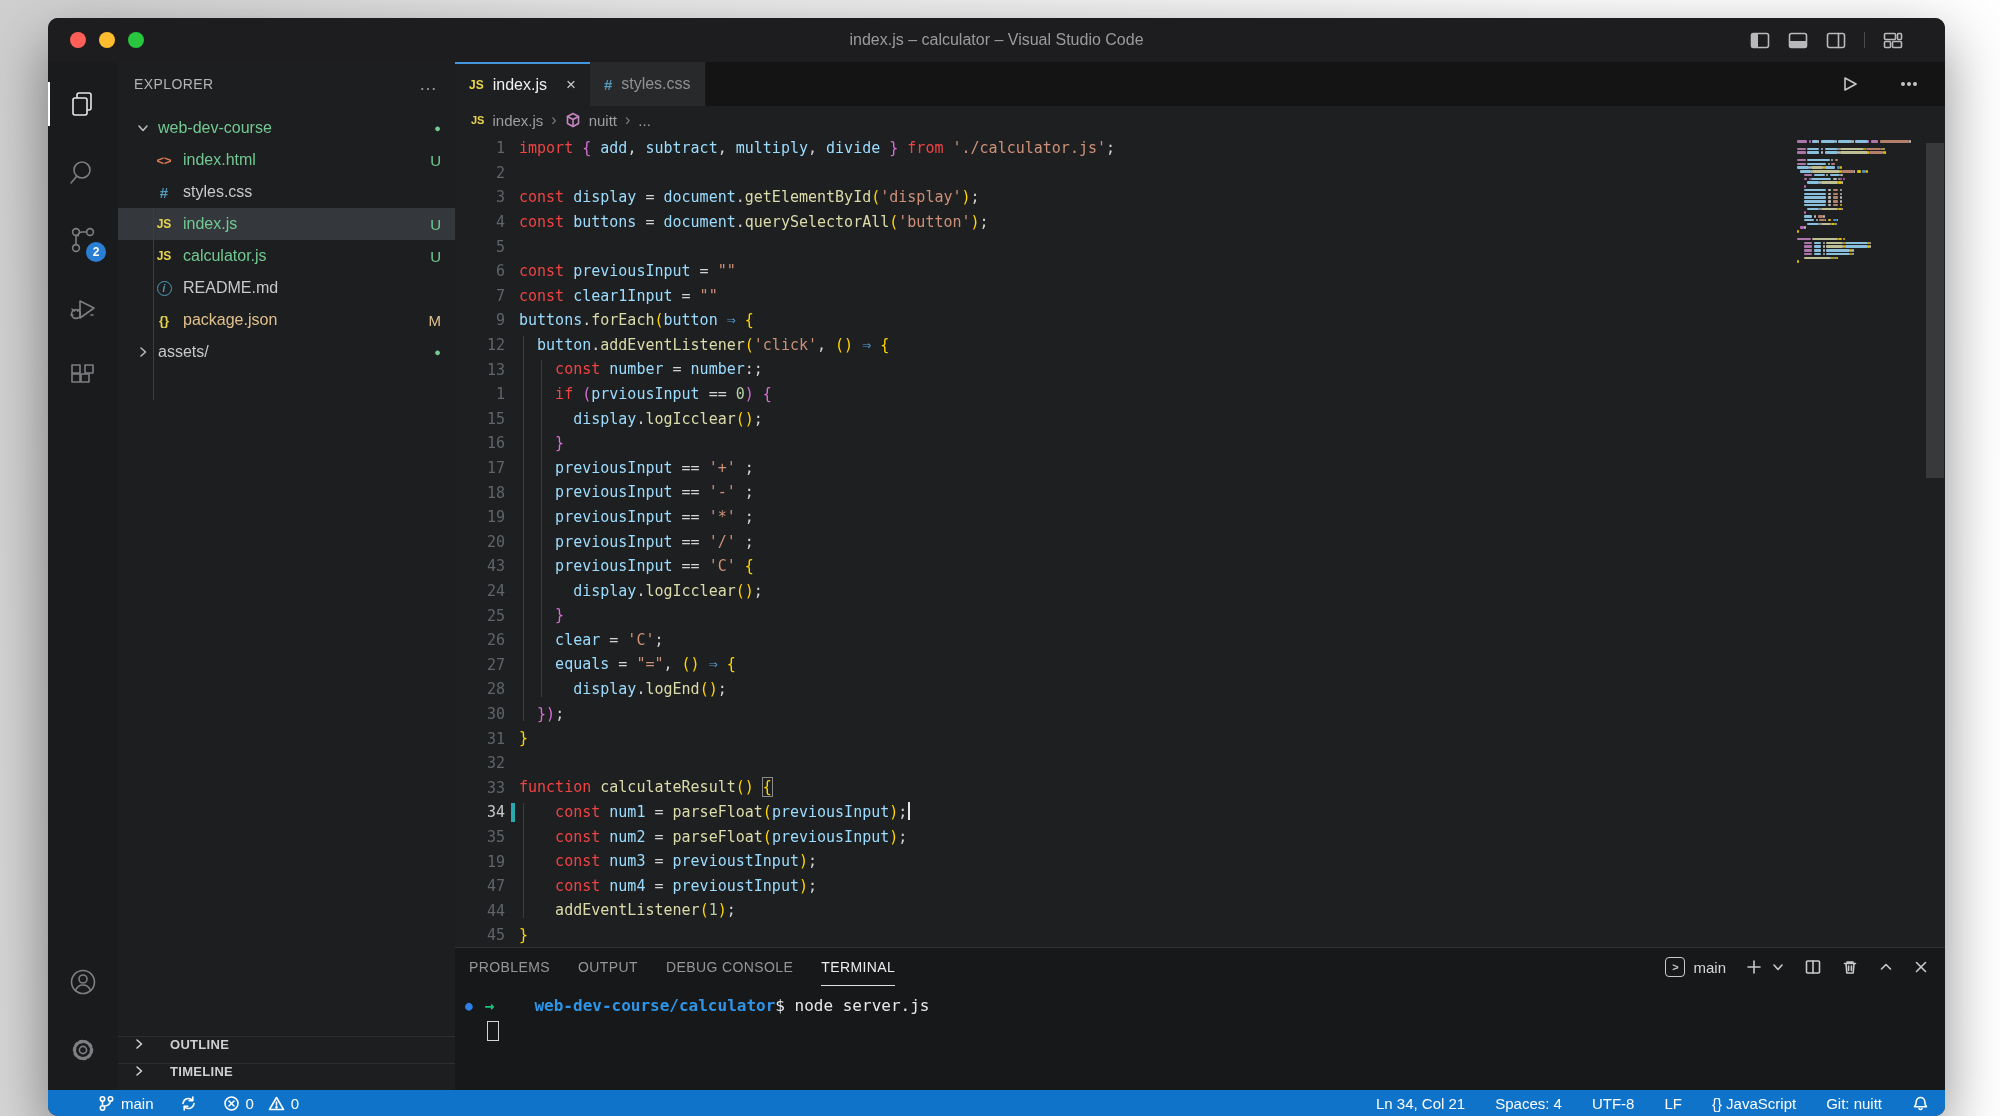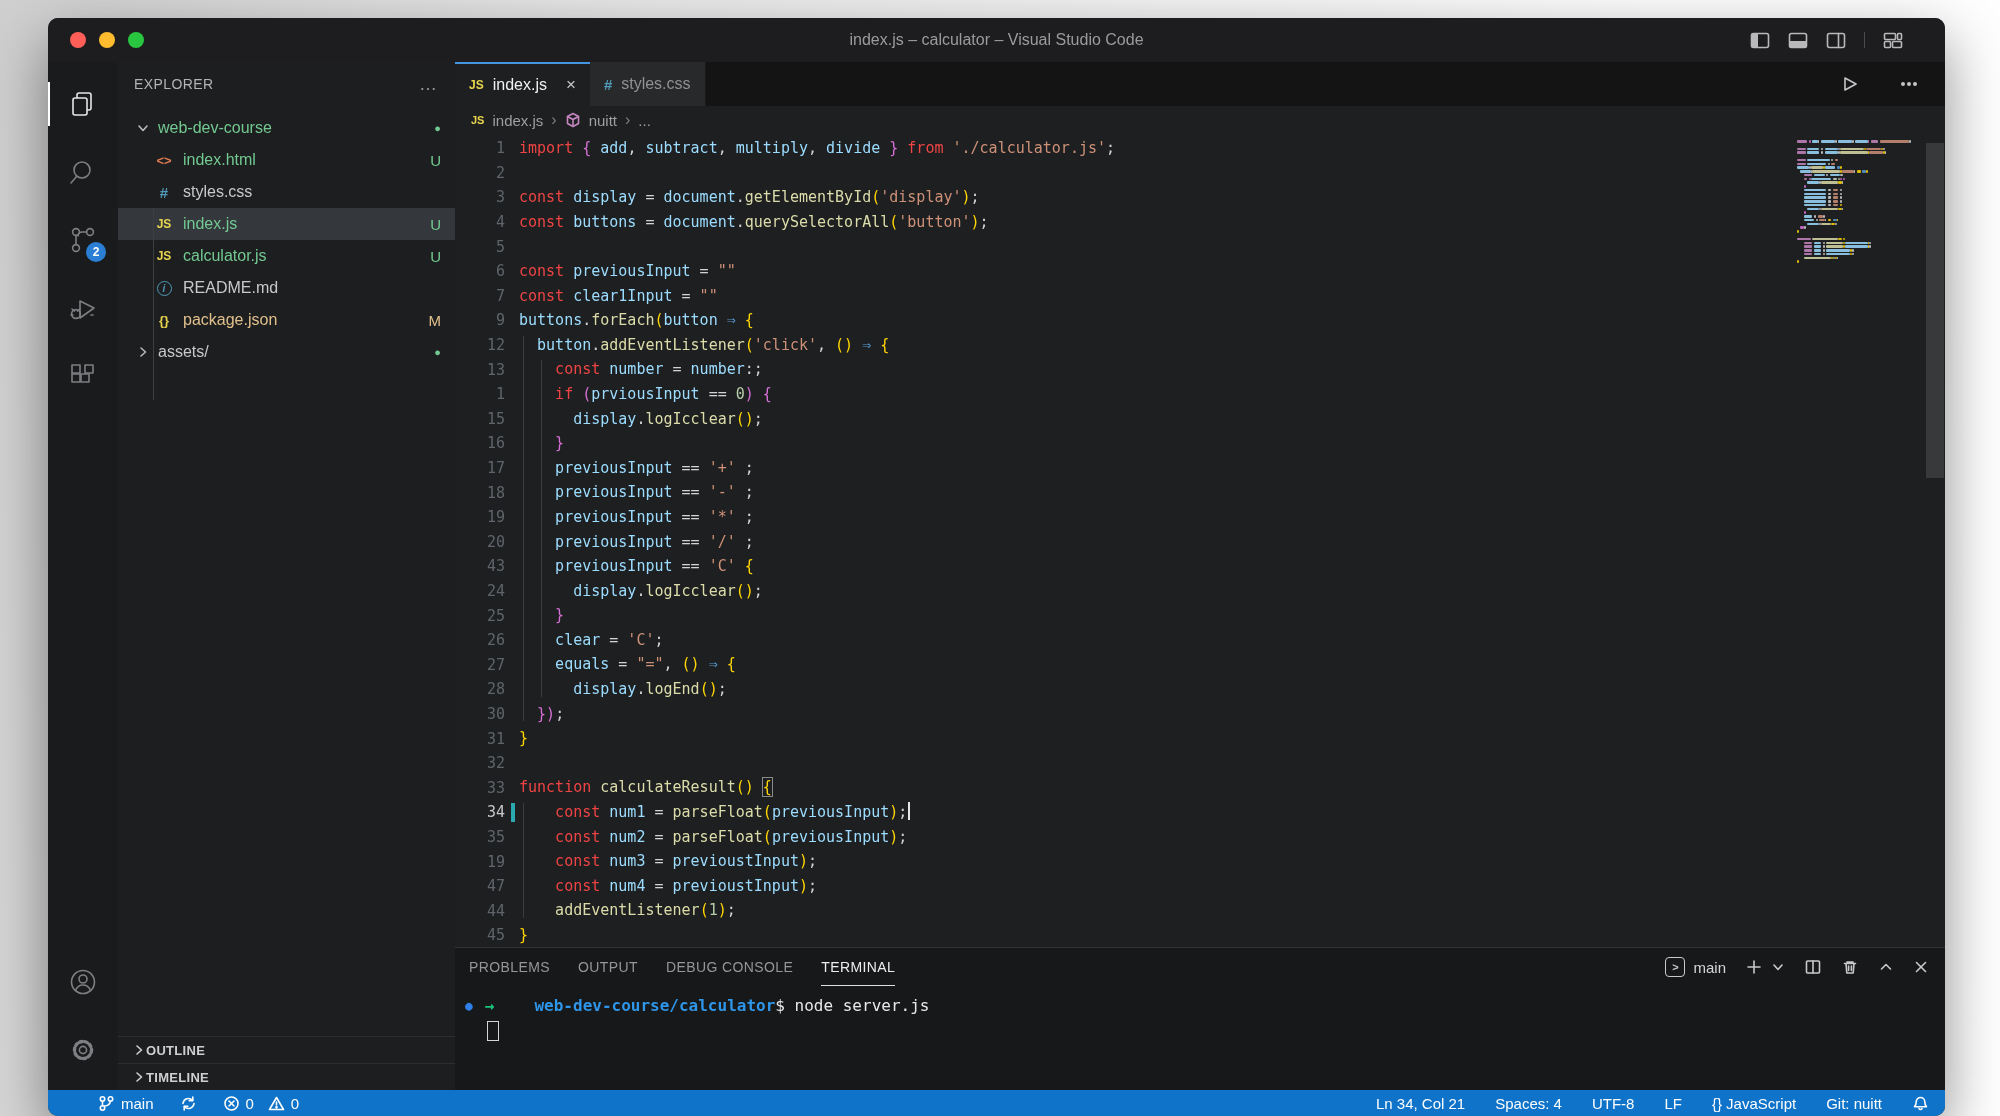--- a/index.html
+++ b/index.html
@@ -39,21 +39,21 @@
   .tree-row{ height:32px; display:flex; align-items:center; font-size:16px; color:#c7c9cb; position:relative; padding-right:14px; }
   .tree-row.selected{ background:#34383d; }
   .tree-row .twisty{ width:18px; display:flex; justify-content:center; color:#b7b9bb; flex:none; }
   .tree-row .ficon{ width:24px; text-align:center; margin-right:7px; flex:none; font-weight:bold; }
   .tree-row .lbl{ white-space:nowrap; overflow:hidden; }
   .tree-row .badge{ margin-left:auto; font-size:15px; }
   .tree-row.section .lbl{ font-weight:bold; font-size:14px; letter-spacing:.3px; color:#d3d3d5; }
   .c-green{ color:#73C991; } .c-orange{ color:#E2C08D; } .c-default{ color:#c7c9cb; }
   .tree-guide{ position:absolute; width:1px; background:#3c3e40; }
   .sidebar-bottom{ flex:none; }
-  .collapse-row{ height:27px; border-top:1px solid #2c2e30; display:flex; align-items:center; padding-left:14px; gap:0; color:#cfcfd1; font-size:13px; font-weight:bold; letter-spacing:.3px; }
+  .collapse-row{ height:27px; border-top:1px solid #2c2e30; display:flex; align-items:flex-start; padding-left:14px; gap:24px; color:#cfcfd1; font-size:13px; font-weight:bold; letter-spacing:.3px; }
   
   .editor-col{ flex:1; display:flex; flex-direction:column; min-width:0; background:#1e1f21; }
   .tabbar{ height:44px; background:#141415; display:flex; align-items:stretch; flex:none; position:relative; }
   .tab{ display:flex; align-items:center; gap:9px; padding:0 14px; font-size:16px; position:relative; }
   .tab.active{ background:#1e1f21; color:#f0f0f2; border-top:2px solid #4596e0; }
   .tab.inactive{ background:#28292b; color:#8f9193; border-right:1px solid #1a1a1b; }
   .tab .close{ margin-left:10px; font-size:17px; color:#c9c9cb; }
   .tab .tab-ficon{ font-weight:bold; font-size:12px; }
   .tab-actions{ margin-left:auto; display:flex; align-items:center; gap:20px; margin-right:26px; color:#c5c5c7; }
   .breadcrumb{ height:28px; display:flex; align-items:center; padding-left:16px; gap:8px; color:#9d9fa1; font-size:15px; flex:none; }

